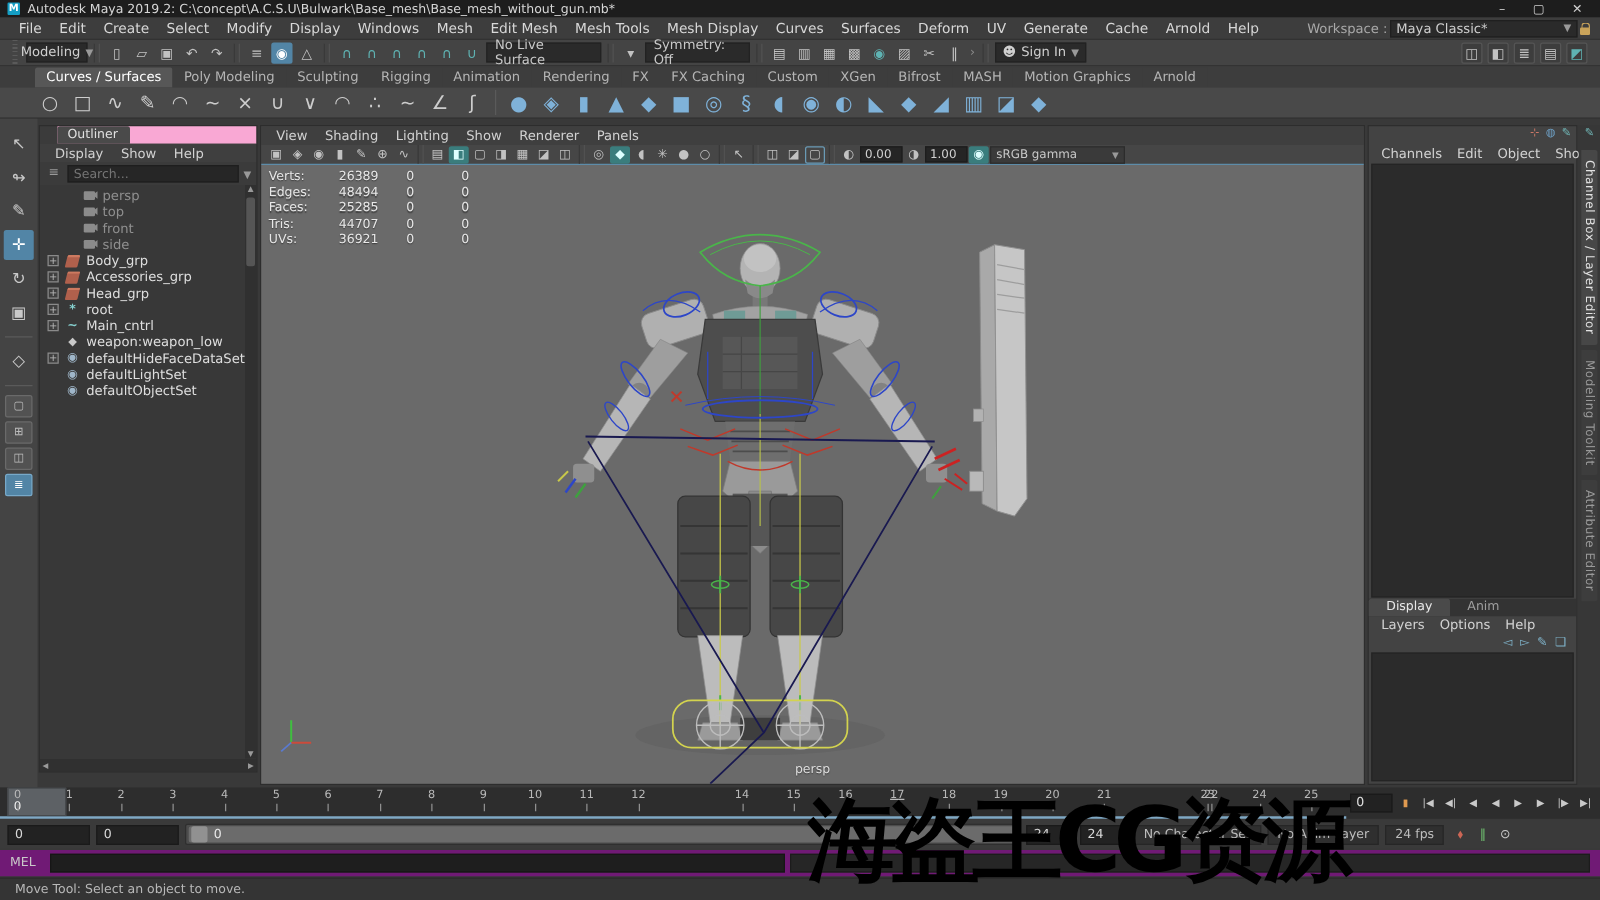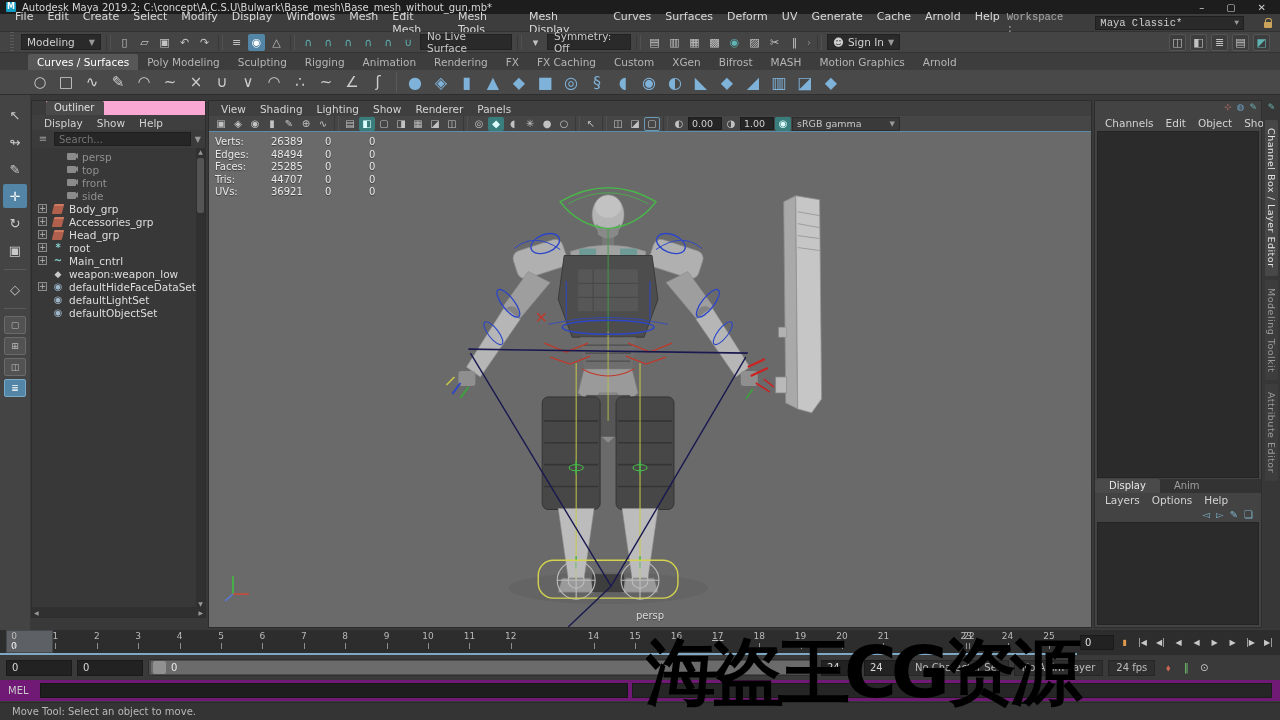--- a/index.html
+++ b/index.html
@@ -14,21 +14,21 @@
   
   #titlebar { left:0; top:0; width:1280px; height:14px; background:#1d1d1d; display:flex; align-items:center; padding:0 6px; gap:6px; }
   #maya-logo { width:10px; height:10px; background:#149ec4; color:#fff; font-size:8px; font-weight:bold; line-height:10px; text-align:center; border-radius:1px; }
   #title-text { font-size:10px; color:#d6d6d6; white-space:nowrap; }
   #win-btns { margin-left:auto; display:flex; gap:22px; font-size:10px; color:#cfcfcf; padding-right:8px; }
   #win-btns span { cursor:default; }
 
   
   #menubar { left:0; top:14px; width:1280px; height:18px; background:#3d3d3d; display:flex; align-items:center; padding:0 8px; border-bottom:1px solid #323232; }
   .menu-item { padding:2px 7px; color:#d8d8d8; font-size:11px; cursor:default; }
-  #workspace { margin-left:auto; display:flex; align-items:center; gap:20px;font-family:Liberation Mono, monospace; }
+  #workspace { margin-left:auto; display:flex; align-items:center; gap:2px; }
   #workspace-label { color:#a8a8a8; font-size:10.5px; }
   #workspace-dd { width:150px; height:14px; background:#2a2a2a; border:1px solid #1f1f1f; display:flex; align-items:center; padding:0 4px; font-size:10.5px; color:#cfcfcf; }
   #workspace-dd .arr { margin-left:auto; font-size:8px; color:#999; }
   .lock { width:8px; height:6px; background:#c9a35a; position:relative; border-radius:1px; margin-top:4px; }
   .lock::before { content:""; position:absolute; top:-4px; left:1px; width:5px; height:4px; border:1.4px solid #c9a35a; border-bottom:none; border-radius:3px 3px 0 0; }
 
   
   #statusline { left:0; top:32px; width:1280px; height:21px; background:#444; display:flex; align-items:center; padding:0 6px 0 10px; gap:3px; border-bottom:1px solid #333; }
   .dd { height:16px; background:#2a2a2a; border:1px solid #222; display:flex; align-items:center; gap:4px; padding:0 5px; font-size:10.5px; }
   .dd .arr { font-size:8px; color:#999; }
@@ -205,21 +205,21 @@
       <span>Maya Classic*</span>
         <span class="arr">▼</span>
     </div>
     <span class="lock"></span>
   </div>
 </div>
 
 <div id="statusline" class="abs">
   <div class="handle"></div>
   <div style="display:flex;align-items:center;gap:3px">
-      <div class="dd" style="width: 80px; justify-content: center;">
+      <div class="dd" style="width: 49px; justify-content: center;">
         <span>Modeling</span>
         <span class="arr" style="margin-left: auto;">▼</span>
       </div>
       <div class="vsep"></div>
       <div class="sicon">▯</div>
       <div class="sicon">▱</div>
       <div class="sicon">▣</div>
       <div class="sicon">↶</div>
       <div class="sicon">↷</div>
       <div class="vsep"></div>

